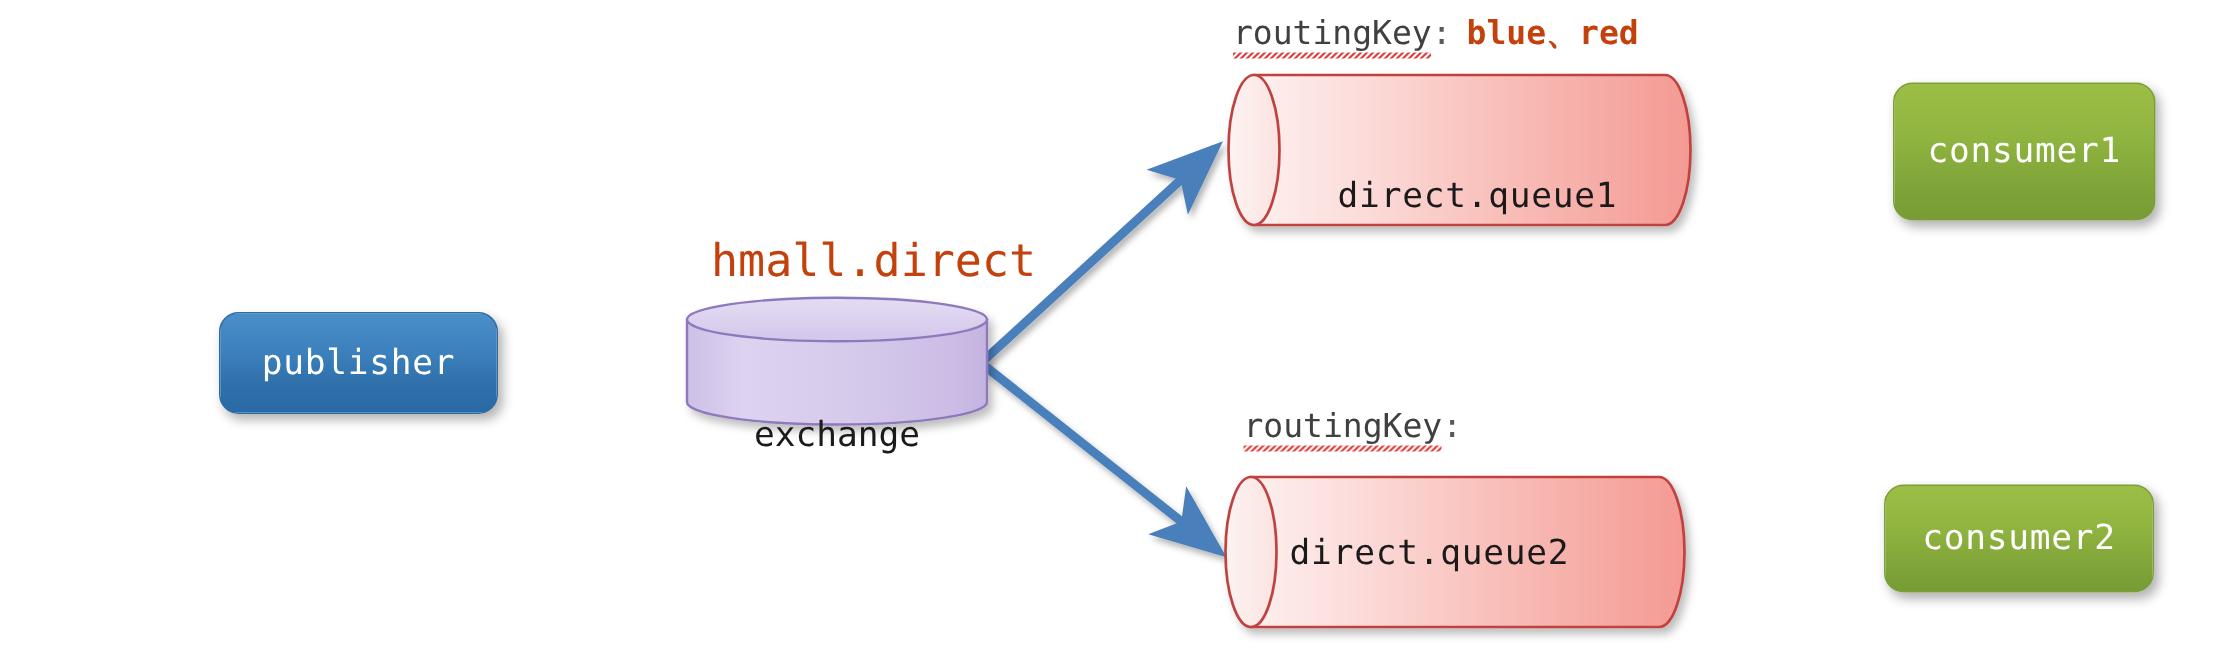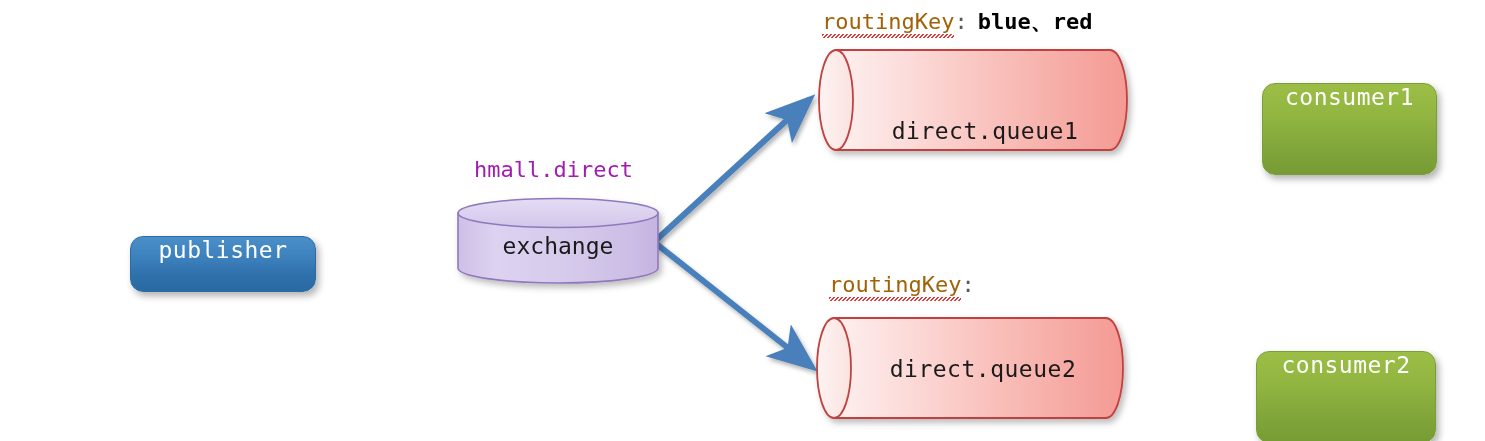--- a/index.html
+++ b/index.html
@@ -15,29 +15,29 @@
     width: 1485px;
     height: 441px;
     background: #ffffff;
     overflow: hidden;
   }
 
   
   .node-box {
     position: absolute;
     display: flex;
+    align-items: center;
     justify-content: center;
     border-radius: 13px;
     color: #ffffff;
     font-family: "DejaVu Sans Mono", monospace;
     font-size: 23px;
     letter-spacing: 0.5px;
     box-shadow: 3px 4px 7px rgba(0,0,0,0.30);
     box-sizing: border-box;
-    margin-top: 28px;
   }
   .node-box.blue {
     background: linear-gradient(180deg, #4a8fc8 0%, #3c81bd 38%, #2f6faa 72%, #2a6aa4 100%);
     border: 1px solid #2c6ba6;
   }
   .node-box.green {
     background: linear-gradient(180deg, #9cbe46 0%, #90b440 40%, #7ea338 78%, #789c35 100%);
     border: 1px solid #7a9f38;
   }
 
@@ -57,65 +57,66 @@
     position: absolute;
     display: flex;
     align-items: center;
     justify-content: center;
     font-family: "DejaVu Sans Mono", monospace;
     color: #1a1a1a;
     pointer-events: none;
   }
   .exchange-label {
     font-size: 23px;
+    margin-top: 44px;
   }
   .queue-label {
     font-size: 23px;
     letter-spacing: 0.5px;
   }
 
   
   .caption {
     position: absolute;
     font-family: "DejaVu Sans Mono", monospace;
     white-space: nowrap;
   }
   .caption-exchange {
-    font-size: 22px;
-    color: #a21caf;
+    font-size: 30px;
+    color: #c2410c;
   }
   .rk-line {
     position: absolute;
     font-family: "DejaVu Sans Mono", monospace;
     font-size: 22px;
     white-space: nowrap;
     display: flex;
     align-items: baseline;
   }
   .rk-key {
-    color: #a16207;
+    color: #404040;
     position: relative;
     padding-bottom: 2px;
   }
   .rk-key::after {
     content: "";
     position: absolute;
     left: 0;
     right: 0;
     bottom: -2px;
     height: 4px;
     background-image:
       linear-gradient(135deg, #e03a3a 25%, transparent 25%, transparent 50%,
                       #e03a3a 50%, #e03a3a 75%, transparent 75%, transparent 100%);
     background-size: 4px 4px;
     background-repeat: repeat-x;
   }
   .rk-colon { color: #595959; }
   .rk-vals {
-    color: #000000;
+    color: #c2410c;
     font-weight: bold;
     margin-left: 10px;
   }
 
   
   .arrow-layer {
     position: absolute;
     left: 0;
     top: 0;
     width: 1485px;
@@ -152,21 +153,21 @@
 
     <g filter="url(#softshadow)">
       <line x1="1130" y1="100" x2="1258" y2="100" stroke="#4a7fba" stroke-width="6" marker-end="url(#ah)"></line>
     </g>
 
     <g filter="url(#softshadow)">
       <line x1="1126" y1="369" x2="1254" y2="369" stroke="#4a7fba" stroke-width="6" marker-end="url(#ah)"></line>
     </g>
   </svg>
 
-  <div class="node-box blue" style="left:130px; top:208px; width:186px; height:56px;">
+  <div class="node-box blue" style="left:146px; top:208px; width:186px; height:68px;">
     <span>publisher</span>
   </div>
 
   <div class="caption caption-exchange" style="left:474px; top:157px;">hmall.direct</div>
 
   <div class="vcyl" style="left:452px; top:198px;">
     <svg width="212" height="92" viewBox="0 0 212 92">
       <defs>
         <linearGradient id="exGrad" x1="0" y1="0" x2="1" y2="0">
           <stop offset="0%" stop-color="#cdbfe6"></stop>
@@ -253,19 +254,19 @@
         <filter id="qShadow2" x="-20%" y="-20%" width="150%" height="165%">
           <feDropShadow dx="3" dy="4" stdDeviation="3" flood-color="#000000" flood-opacity="0.26"></feDropShadow>
         </filter>
       </defs>
       <g filter="url(#qShadow2)">
         <path d="M24,5 L296,5 A17,50 0 0 1 296,105 L24,105 Z" fill="url(#q2Grad)" stroke="#c0433f" stroke-width="1.8"></path>
         <ellipse cx="24" cy="55" rx="17" ry="50" fill="url(#q2Cap)" stroke="#c0433f" stroke-width="1.8"></ellipse>
       </g>
     </svg>
   </div>
-  <div class="shape-label queue-label" style="left:838px; top:349px; width:290px; height:40px;">direct.queue2</div>
-
-  <div class="node-box green" style="left:1256px; top:323px; width:180px; height:92px;">
+  <div class="shape-label queue-label" style="left:808px; top:349px; width:290px; height:40px;">direct.queue2</div>
+
+  <div class="node-box green" style="left:1256px; top:323px; width:180px; height:72px;">
     <span>consumer2</span>
   </div>
 
 </div>
 
 </body></html>

